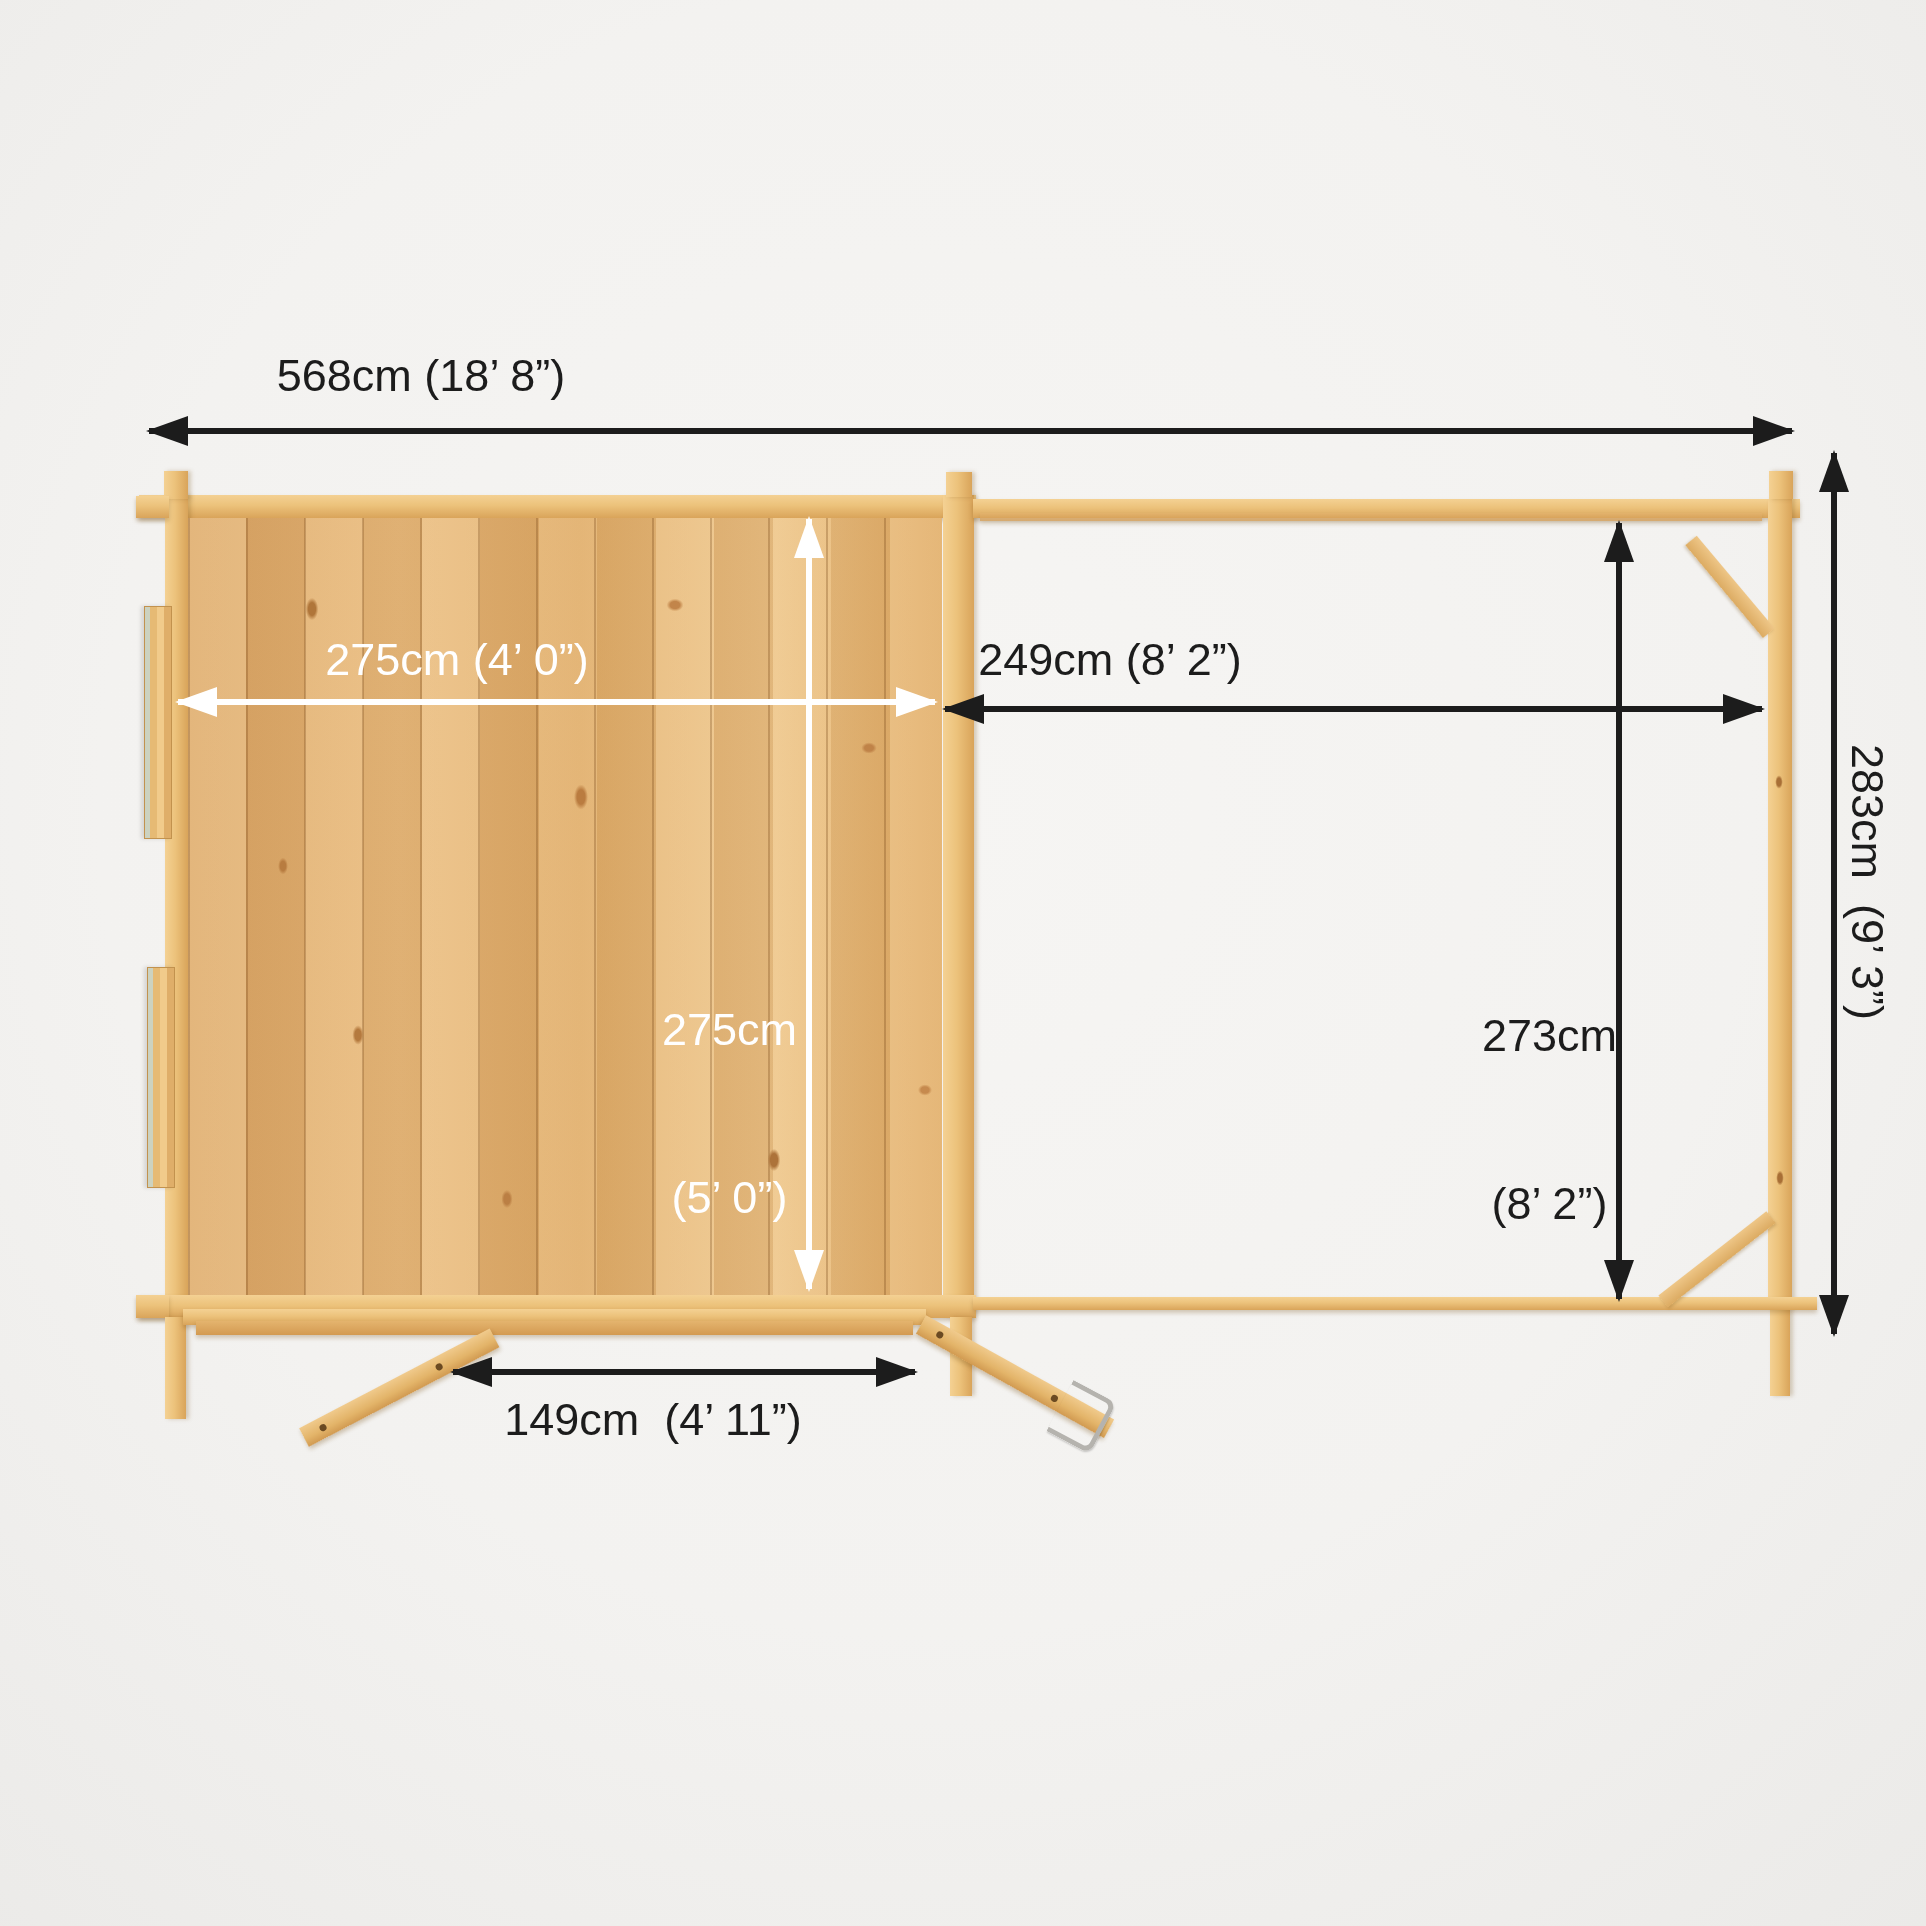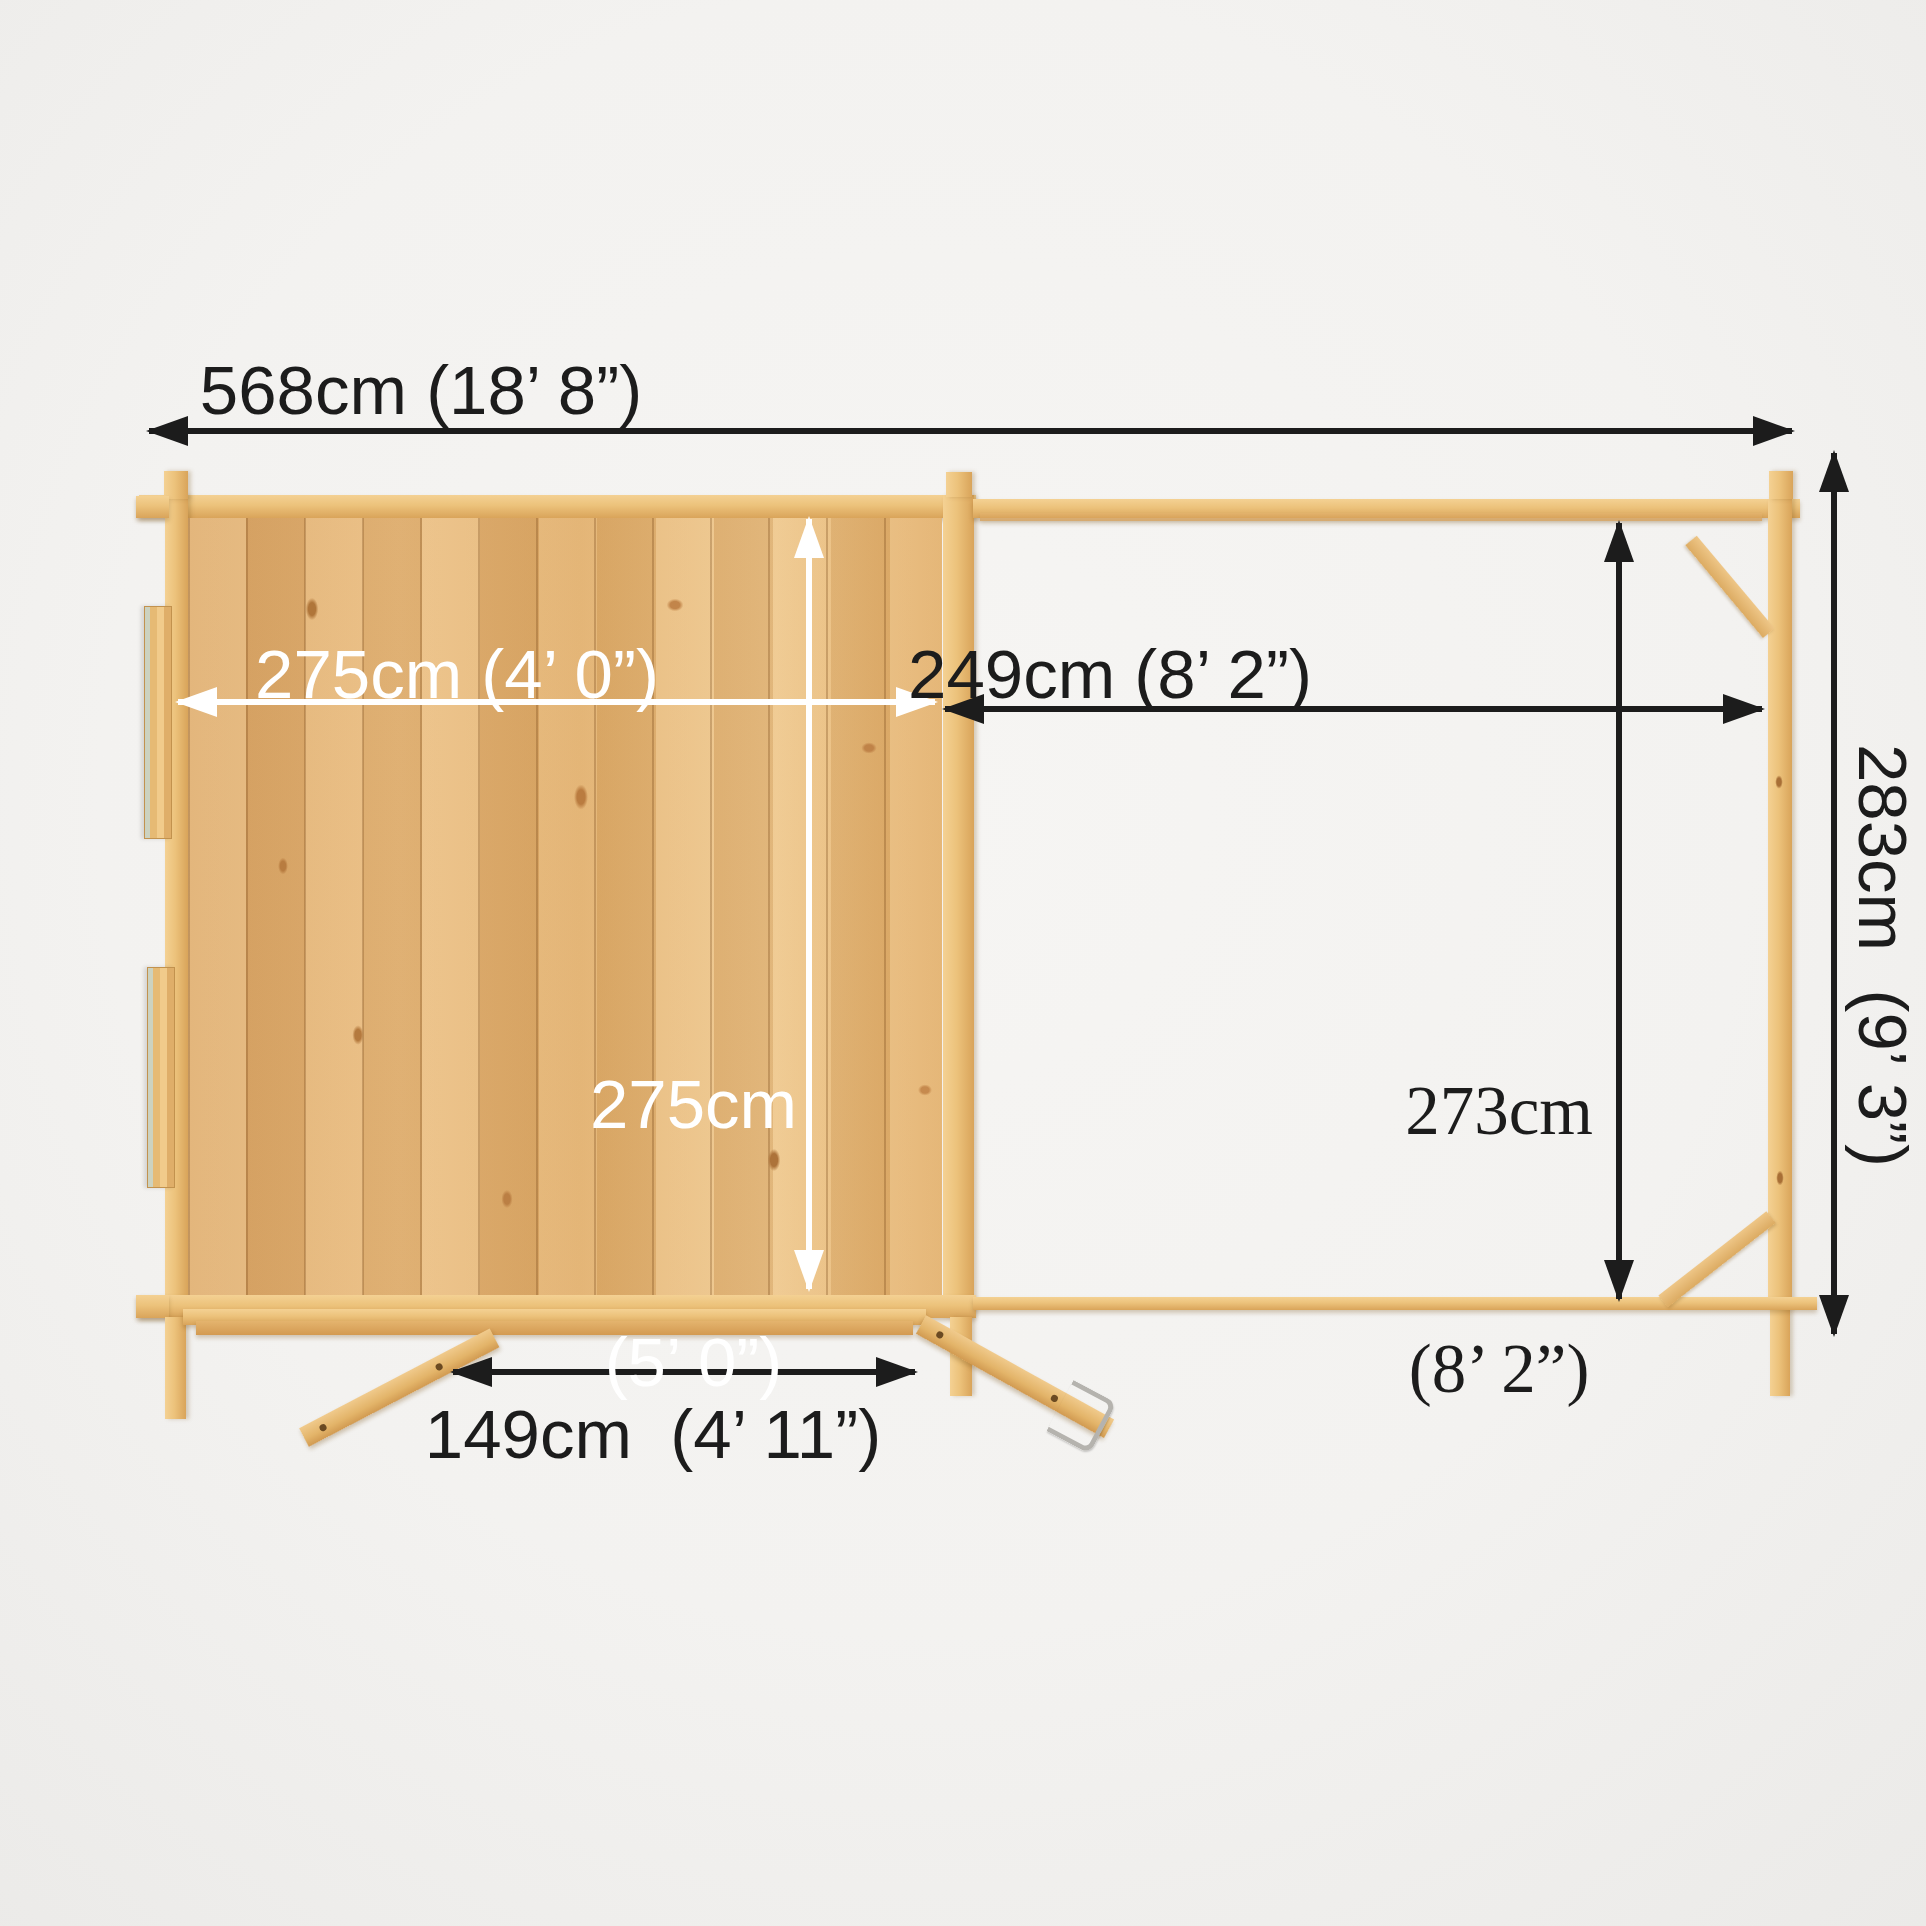--- a/index.html
+++ b/index.html
@@ -61,21 +61,21 @@
   .arrow.h2::before { left:-3px; top:50%; transform:translateY(-50%);
     border-top:15px solid transparent; border-bottom:15px solid transparent; border-right:42px solid var(--c); }
   .arrow.h2::after { right:-3px; top:50%; transform:translateY(-50%);
     border-top:15px solid transparent; border-bottom:15px solid transparent; border-left:42px solid var(--c); }
   .arrow.v2::before { top:-3px; left:50%; transform:translateX(-50%);
     border-left:15px solid transparent; border-right:15px solid transparent; border-bottom:42px solid var(--c); }
   .arrow.v2::after { bottom:-3px; left:50%; transform:translateX(-50%);
     border-left:15px solid transparent; border-right:15px solid transparent; border-top:42px solid var(--c); }
   .blk { --c:#1c1c1c; } .wht { --c:#ffffff; }
   
-  .lbl { position:absolute; font-size:69px; line-height:1.25; color:#1c1c1c; white-space:pre; }
+  .lbl { position:absolute; font-size:45px; line-height:1.25; color:#1c1c1c; white-space:pre; }
   .lbl.center { transform:translateX(-50%); text-align:center; }
   .lbl.white { color:#ffffff; }
   .lbl.right { text-align:center; }
   .lbl.vert { writing-mode:vertical-rl; white-space:pre; }
 </style>
 </head>
 <body>
 
 <div class="scene">
 
@@ -127,21 +127,21 @@
 
   <div class="lbl center white" style="left:457px; top:632px;">275cm (4’ 0”)</div>
 
   <div class="lbl center" style="left:1110px; top:632px;">249cm (8’ 2”)</div>
 
   <div class="lbl right white" style="right:1130px; top:889px;">
     <div>275cm</div>
     <div>(5’ 0”)</div>
   </div>
 
-  <div class="lbl right" style="right:334px; top:895px;font-family:Liberation Serif, serif;">
+  <div class="lbl right" style="right:310px; top:895px;">
     <div>273cm</div>
     <div>(8’ 2”)</div>
   </div>
 
   <div class="lbl vert" style="left:1839px; top:744px;">283cm  (9’ 3”)</div>
 
   <div class="lbl center" style="left:653px; top:1392px;">149cm  (4’ 11”)</div>
 
 </div>
 

